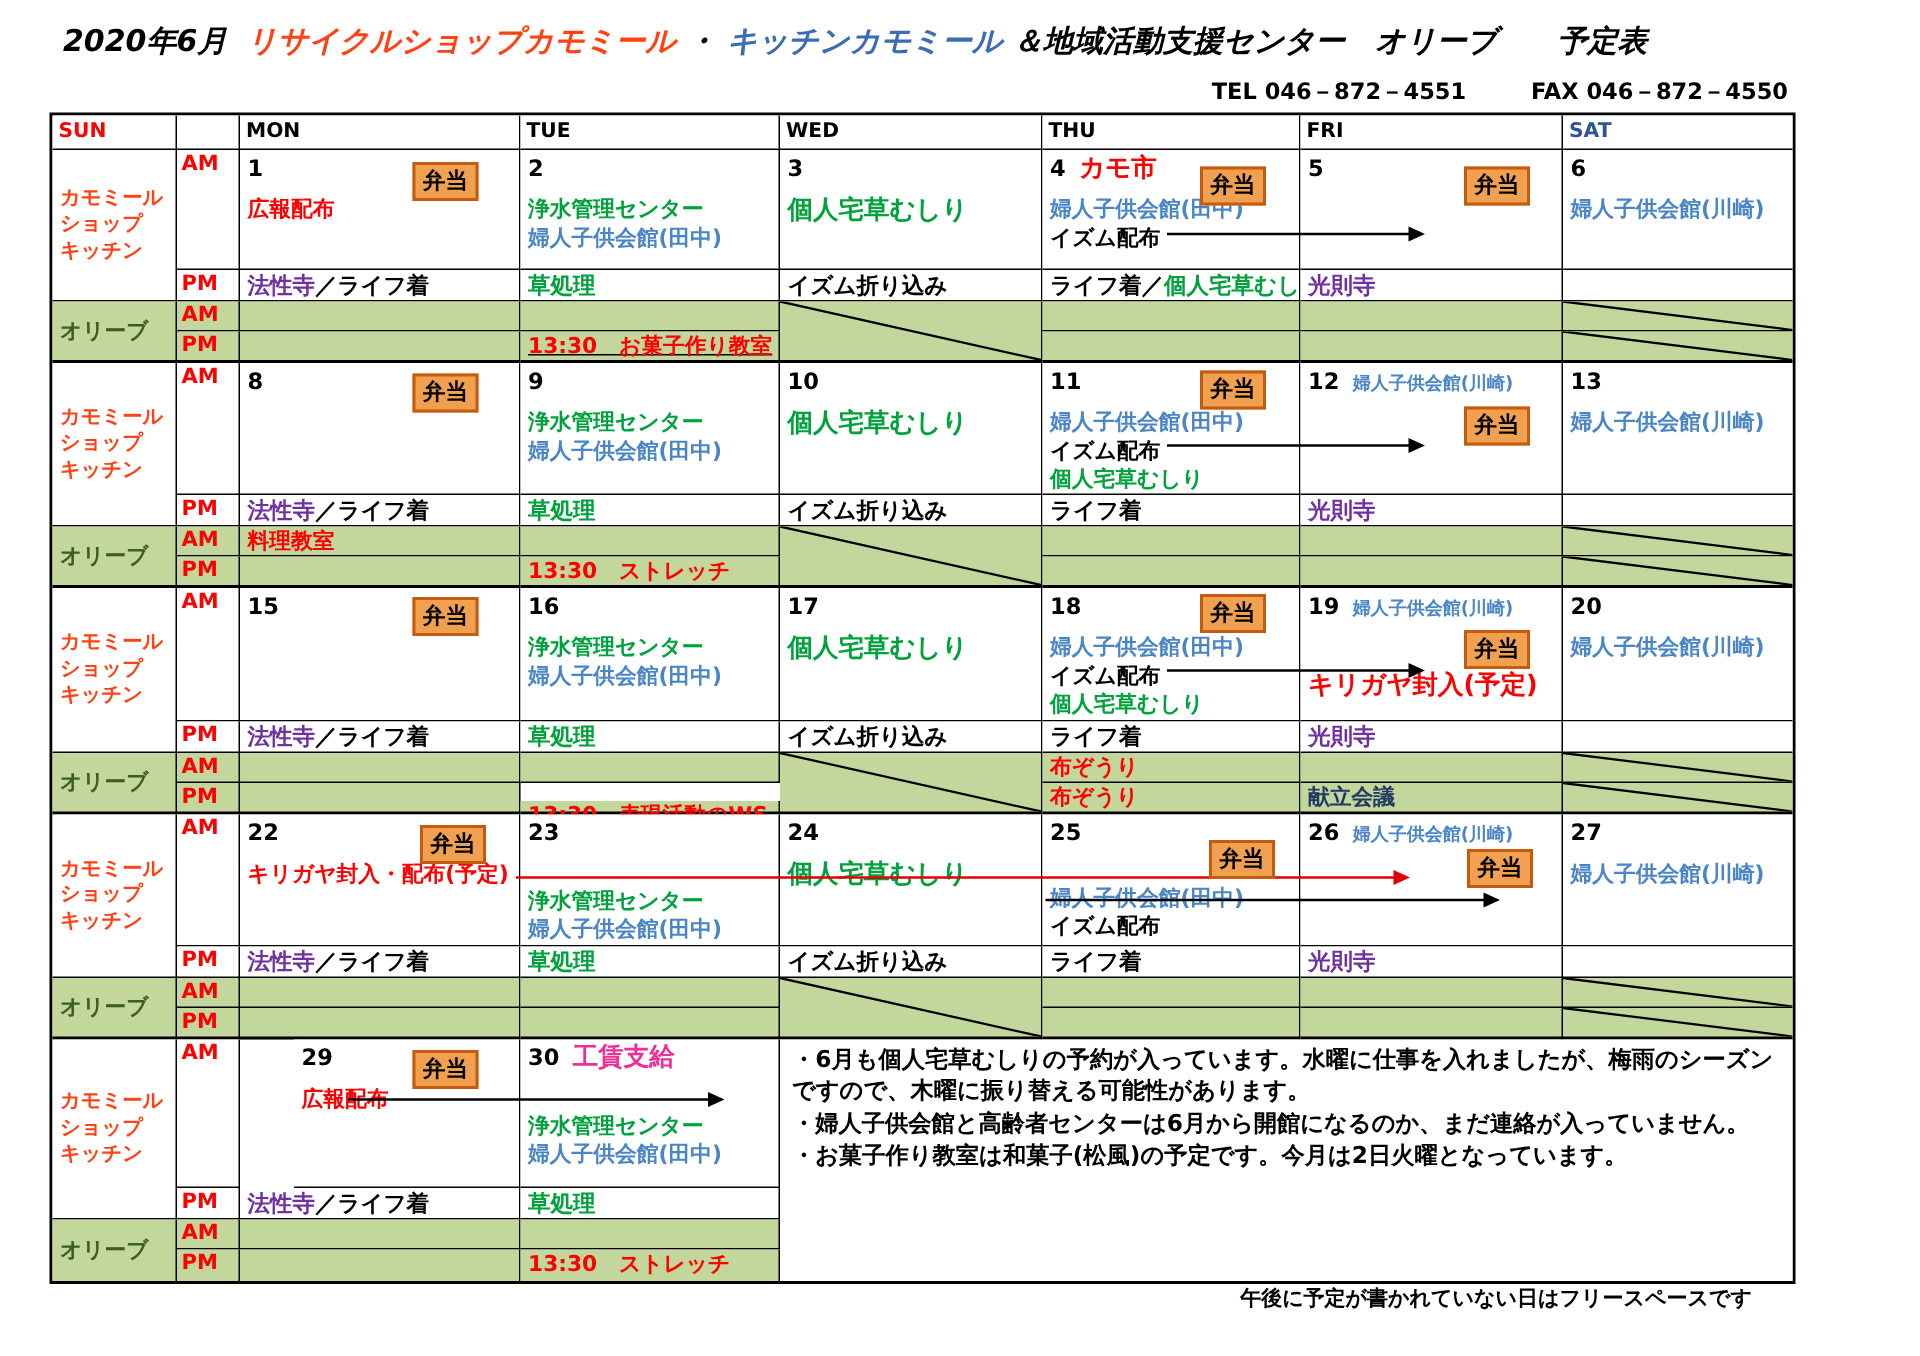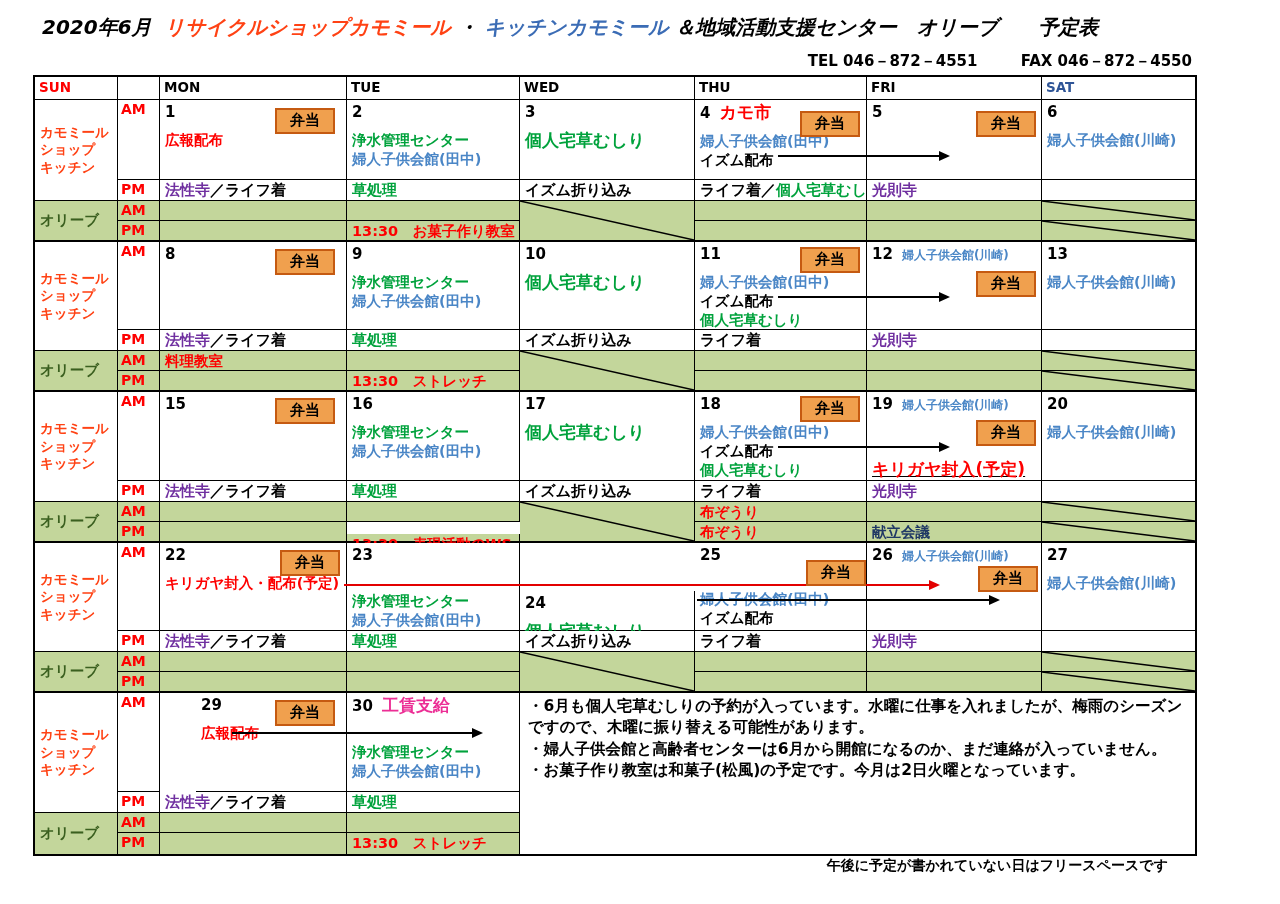--- a/index.html
+++ b/index.html
@@ -31,21 +31,21 @@
   .big{font-size:17px;}
   .small{font-size:12px;}
   .c-red{color:#FE0000;} .c-green{color:#00A23C;} .c-blue{color:#4A86C6;}
   .c-purple{color:#7030A0;} .c-black{color:#000;} .c-navy{color:#1F3864;}
   .c-pink{color:#EC2E95;}
   .diag{position:absolute;left:0;top:0;width:100%;height:100%;pointer-events:none;}
   
   .notes{padding:3px 8px;font-size:15.5px;line-height:1.38;}
   .notes div{white-space:normal;}
   
-  .bento{position:absolute;width:60px;height:26px;background:#F0A04E;border:2px solid #C55A11;
+  .bento{position:absolute;width:44px;height:26px;background:#F0A04E;border:2px solid #C55A11;
          box-sizing:border-box;color:#000;font-size:15px;text-align:center;line-height:21px;z-index:5;}
   #overlay{position:absolute;left:0;top:0;width:1280px;height:904px;pointer-events:none;z-index:4;}
   #footer{position:absolute;top:857px;right:112px;font-size:14px;white-space:nowrap;}
 </style>
 </head>
 <body>
 
 <div id="title">
   <span style="color:#000">2020年6月</span>
   <span style="color:#FF4214;margin-right:0">リサイクルショップカモミール</span>
@@ -91,21 +91,21 @@
     <div class="cell inline green" style="grid-area: 5 / 3; border-bottom-width: 2px;"></div>
     <div class="cell " style="grid-area: 2 / 4;">
       <div class="dayline"><span class="dnum">2</span></div>
       <div class="amlines" style="margin-top: 8px;">
         <div class="line"><span class="c-green">浄水管理センター</span></div>
         <div class="line"><span class="c-blue">婦人子供会館(田中)</span></div>
       </div>
     </div>
     <div class="cell inline pmrow" style="grid-area: 3 / 4;"><span class="c-green">草処理</span></div>
     <div class="cell inline green" style="grid-area: 4 / 4;"></div>
-    <div class="cell inline green" style="grid-area: 5 / 4; border-bottom-width: 2px;"><span class="c-red">13:30　お菓子作り教室</span></div>
+    <div class="cell inline green" style="grid-area: 5 / 4; border-bottom-width: 2px; text-decoration: underline;"><span class="c-red">13:30　お菓子作り教室</span></div>
     <div class="cell " style="grid-area: 2 / 5;">
       <div class="dayline"><span class="dnum">3</span></div>
       <div class="amlines" style="margin-top: 8px;">
         <div class="line"><span class="c-green big">個人宅草むしり</span></div>
       </div>
     </div>
     <div class="cell inline pmrow" style="grid-area: 3 / 5;"><span class="c-black">イズム折り込み</span></div>
     <div class="cell green" style="grid-area: 4 / 5 / span 2; border-bottom-width: 2px;">
       <svg class="diag">
         <line x1="0" y1="0" x2="100%" y2="100%" stroke="#000" stroke-width="1.5"></line>
@@ -264,21 +264,21 @@
         <div class="line"><span class="c-blue">婦人子供会館(田中)</span></div>
         <div class="line"><span class="c-black">イズム配布</span></div>
         <div class="line"><span class="c-green">個人宅草むしり</span></div>
       </div>
     </div>
     <div class="cell inline pmrow" style="grid-area: 11 / 6;"><span class="c-black">ライフ着</span></div>
     <div class="cell inline green" style="grid-area: 12 / 6;"><span class="c-red">布ぞうり</span></div>
     <div class="cell inline green" style="grid-area: 13 / 6; border-bottom-width: 2px;"><span class="c-red">布ぞうり</span></div>
     <div class="cell " style="grid-area: 10 / 7;">
       <div class="dayline"><span class="dnum">19</span><span class="c-blue small extra">婦人子供会館(川崎)</span></div>
-      <div class="amlines" style="margin-top: 44px; text-decoration: underline;">
+      <div class="amlines" style="margin-top: 32px;">
         <div class="line"><span class="c-red big">キリガヤ封入(予定)</span></div>
       </div>
     </div>
     <div class="cell inline pmrow" style="grid-area: 11 / 7;"><span class="c-purple">光則寺</span></div>
     <div class="cell inline green" style="grid-area: 12 / 7;"></div>
     <div class="cell inline green" style="grid-area: 13 / 7; border-bottom-width: 2px;"><span class="c-navy">献立会議</span></div>
     <div class="cell " style="grid-area: 10 / 8; border-right: none;">
       <div class="dayline"><span class="dnum">20</span></div>
       <div class="amlines" style="margin-top: 8px;">
         <div class="line"><span class="c-blue">婦人子供会館(川崎)</span></div>
@@ -319,21 +319,21 @@
     <div class="cell " style="grid-area: 14 / 4;">
       <div class="dayline"><span class="dnum">23</span></div>
       <div class="amlines" style="margin-top: 26px;">
         <div class="line"><span class="c-green">浄水管理センター</span></div>
         <div class="line"><span class="c-blue">婦人子供会館(田中)</span></div>
       </div>
     </div>
     <div class="cell inline pmrow" style="grid-area: 15 / 4;"><span class="c-green">草処理</span></div>
     <div class="cell inline green" style="grid-area: 16 / 4;"></div>
     <div class="cell inline green" style="grid-area: 17 / 4; border-bottom-width: 2px;"></div>
-    <div class="cell " style="grid-area: 14 / 5; margin-top: 48px;">
+    <div class="cell " style="grid-area: 14 / 5;">
       <div class="dayline"><span class="dnum">24</span></div>
       <div class="amlines" style="margin-top: 8px;">
         <div class="line"><span class="c-green big">個人宅草むしり</span></div>
       </div>
     </div>
     <div class="cell inline pmrow" style="grid-area: 15 / 5;"><span class="c-black">イズム折り込み</span></div>
     <div class="cell green" style="grid-area: 16 / 5 / span 2; border-bottom-width: 2px;">
       <svg class="diag">
         <line x1="0" y1="0" x2="100%" y2="100%" stroke="#000" stroke-width="1.5"></line>
       </svg>

